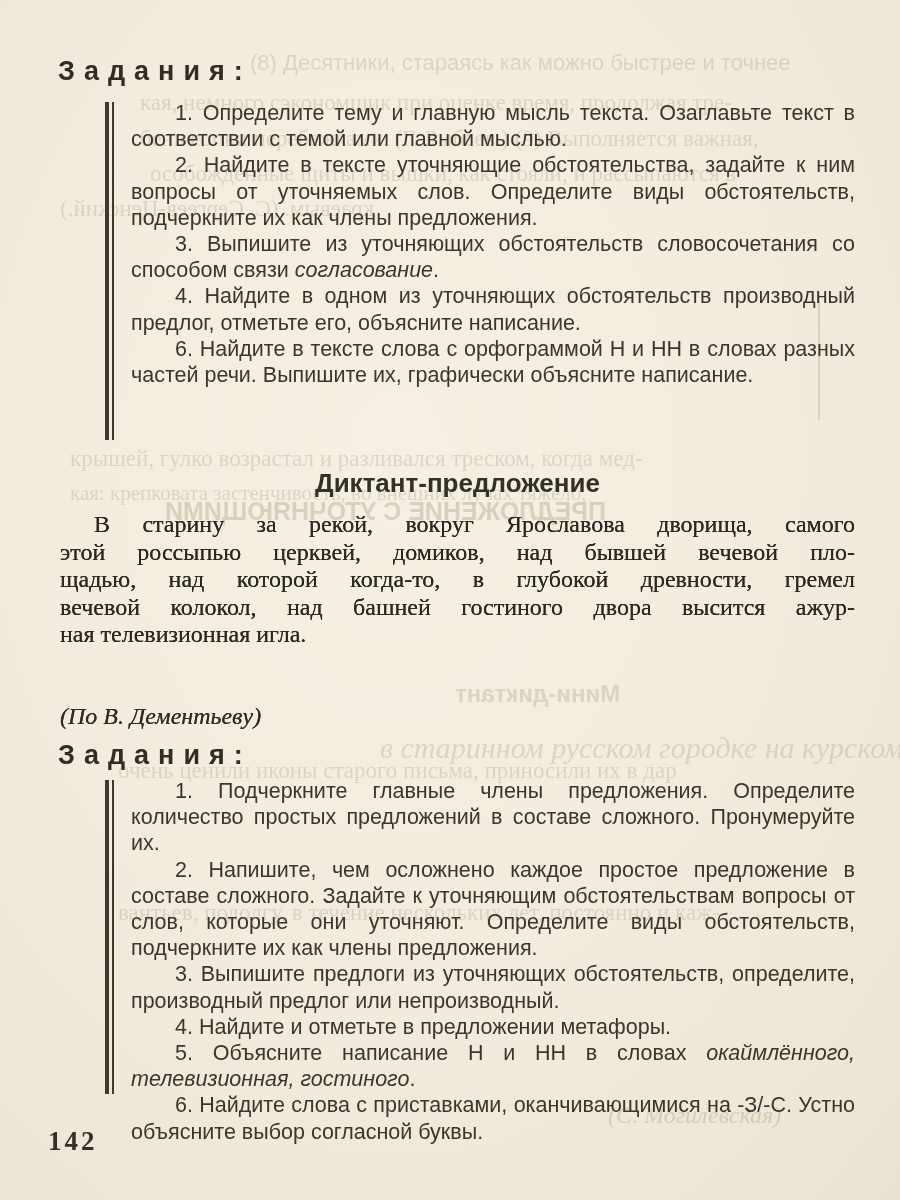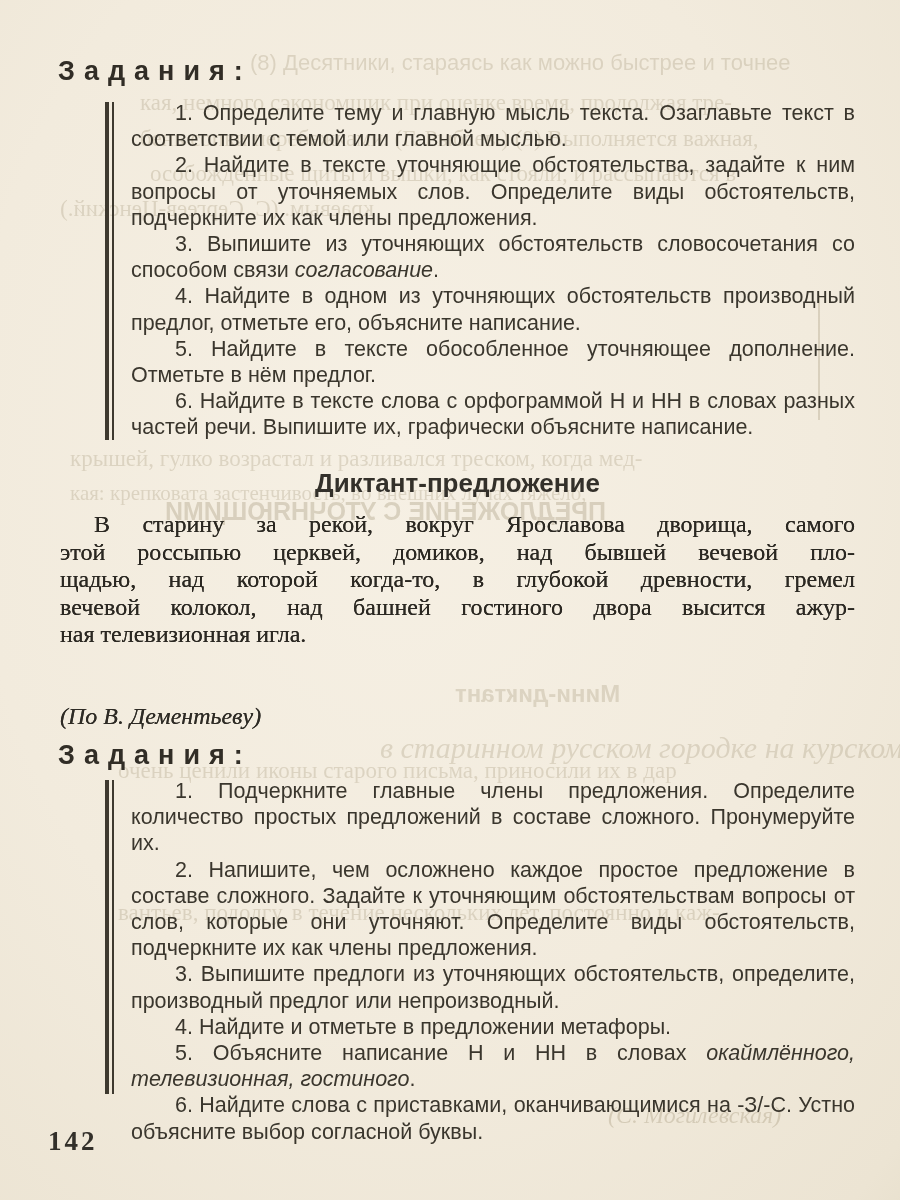--- a/index.html
+++ b/index.html
@@ -128,21 +128,20 @@
     <div class="ghost-vline"></div>
   </div>
 
   <h2 class="tasks-heading h1pos">Задания:</h2>
 
   <section class="task-block b1pos">
     <p class="task-item"><span>1. Определите тему и главную мысль текста. Озаглавьте текст в соответствии с темой или главной мыслью.</span><em></em><span></span></p>
     <p class="task-item"><span>2. Найдите в тексте уточняющие обстоятельства, задайте к ним вопросы от уточняемых слов. Определите виды обстоятельств, подчеркните их как члены предложения.</span><em></em><span></span></p>
     <p class="task-item"><span>3. Выпишите из уточняющих обстоятельств словосочетания со способом связи </span><em>согласование</em><span>.</span></p>
     <p class="task-item"><span>4. Найдите в одном из уточняющих обстоятельств производный предлог, отметьте его, объясните написание.</span><em></em><span></span></p>
-    <p class="task-item"><span>5. Найдите в тексте обособленное уточняющее дополнение. Отметьте в нём предлог.</span><em></em><span></span></p>
     <p class="task-item"><span>6. Найдите в тексте слова с орфограммой Н и НН в словах разных частей речи. Выпишите их, графически объясните написание.</span><em></em><span></span></p>
   </section>
 
   <h3 class="dict-heading">Диктант-предложение</h3>
 
   <div class="dictation">
     <div class="dict-line first">В старину за рекой, вокруг Ярославова дворища, самого</div>
     <div class="dict-line">этой россыпью церквей, домиков, над бывшей вечевой пло-</div>
     <div class="dict-line">щадью, над которой когда-то, в глубокой древности, гремел</div>
     <div class="dict-line">вечевой колокол,  над башней гостиного двора высится ажур-</div>

